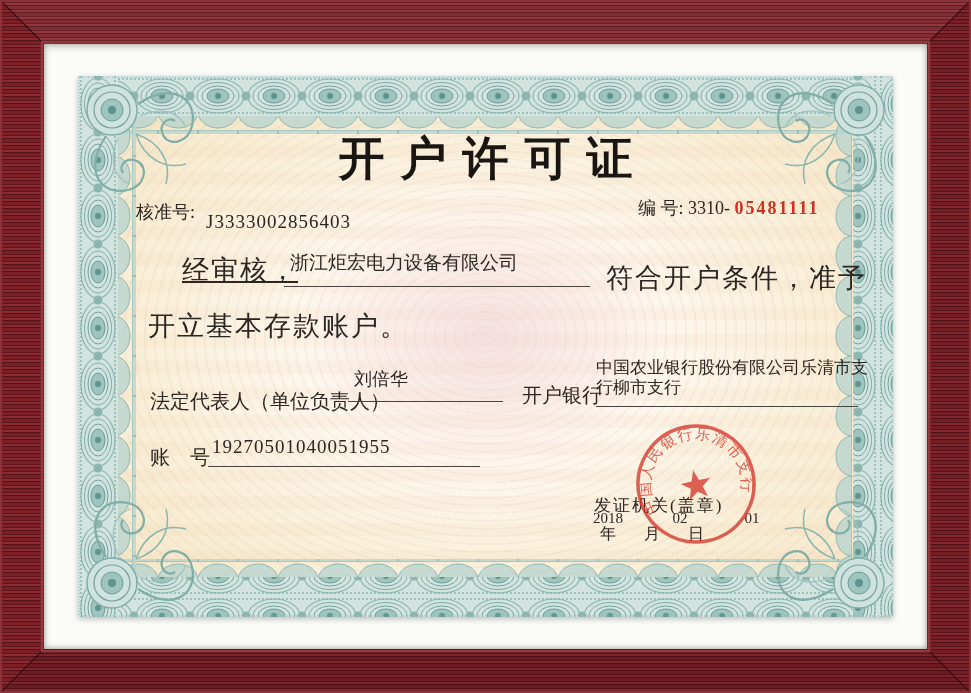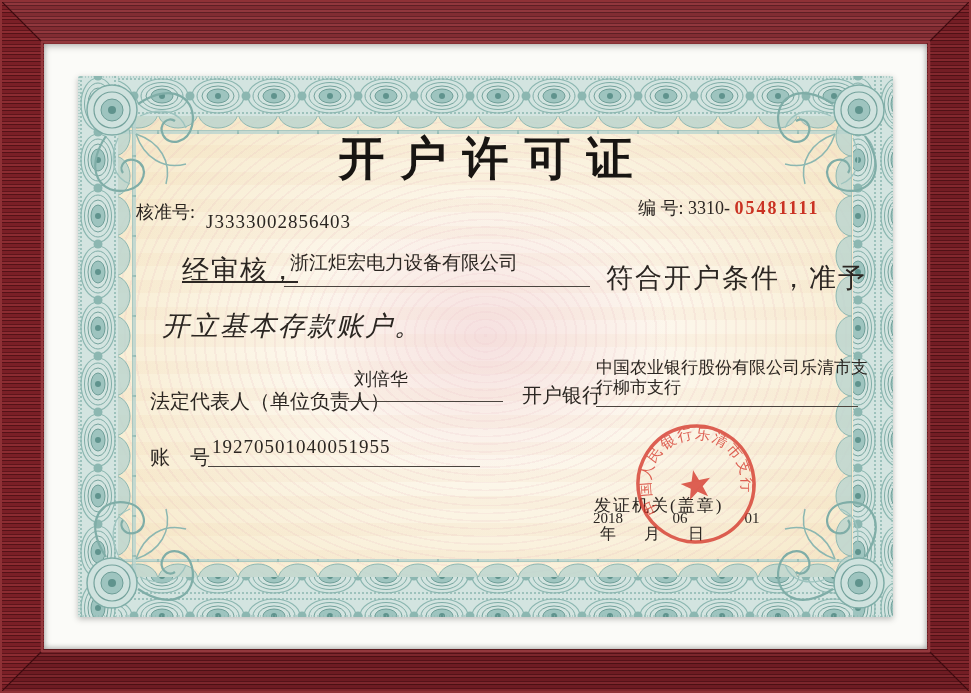--- a/index.html
+++ b/index.html
@@ -138,38 +138,38 @@
     <div class="abs lab18" style="left:560px;top:120px;">
       <span>编 号: </span><span>3310-</span>
       <span class="serial-red">05481111</span>
     </div>
 
     <div class="abs big27" style="left:104px;top:176px;text-decoration:underline;">经审核，</div>
     <div class="abs val" style="left:212px;top:174px;">浙江炬宏电力设备有限公司</div>
     <div class="uline" style="left:206px;top:210px;width:306px;"></div>
     <div class="abs big27" style="left:528px;top:176px;margin-top:8px;">符合开户条件，准予</div>
 
-    <div class="abs big27" style="left:84px;top:232px;font-style:italic;">开立基本存款账户。</div>
+    <div class="abs big27" style="left:70px;top:232px;">开立基本存款账户。</div>
 
     <div class="abs lab20" style="left:72px;top:312px;">法定代表人（单位负责人）</div>
     <div class="abs" style="left:276px;top:291px;font-size:18px;text-align:center;">刘倍华</div>
     <div class="uline" style="left:270px;top:325px;width:155px;"></div>
 
     <div class="abs lab20" style="left:444px;top:306px;">开户银行</div>
     <div class="abs bankname" style="left:518px;top:282px;">中国农业银行股份有限公司乐清市支行柳市支行</div>
     <div class="uline" style="left:518px;top:330px;width:262px;"></div>
 
     <div class="abs lab20" style="left:72px;top:368px;">账　号</div>
     <div class="abs val" style="left:134px;top:360px;letter-spacing:1px;">19270501040051955</div>
     <div class="uline" style="left:130px;top:390px;width:272px;"></div>
 
     <div class="abs" style="left:516px;top:418px;font-size:17px;letter-spacing:2px;">发证机关(盖章)</div>
     <div class="abs daterow" style="left:508px;top:434px;font-size:15px;gap:28px;">
       <span>2018</span>
-      <span>06</span>
+      <span>02</span>
       <span>01</span>
     </div>
     <div class="abs daterow" style="left:508px;top:448px;font-size:16px;">
       <span>年</span>
       <span>月</span>
       <span>日</span>
     </div>
 
     <svg class="stamp" width="156" height="156" aria-hidden="true">
       <g transform="rotate(-12 78 78)">

